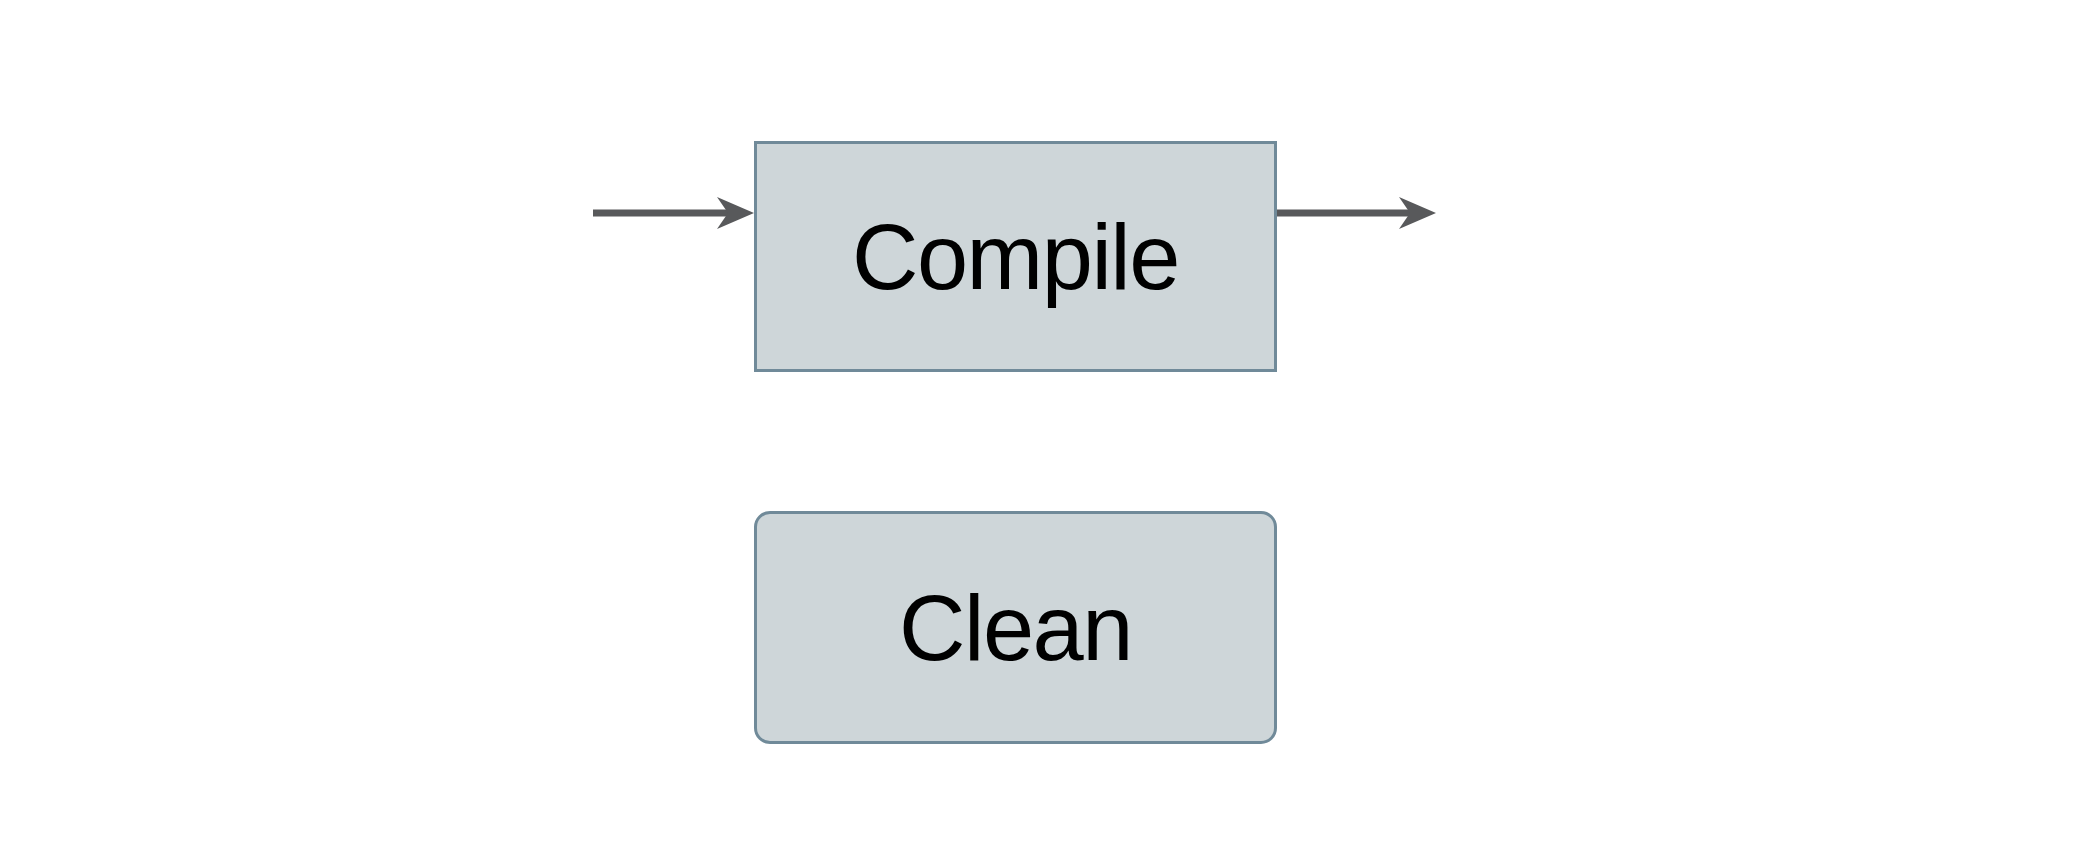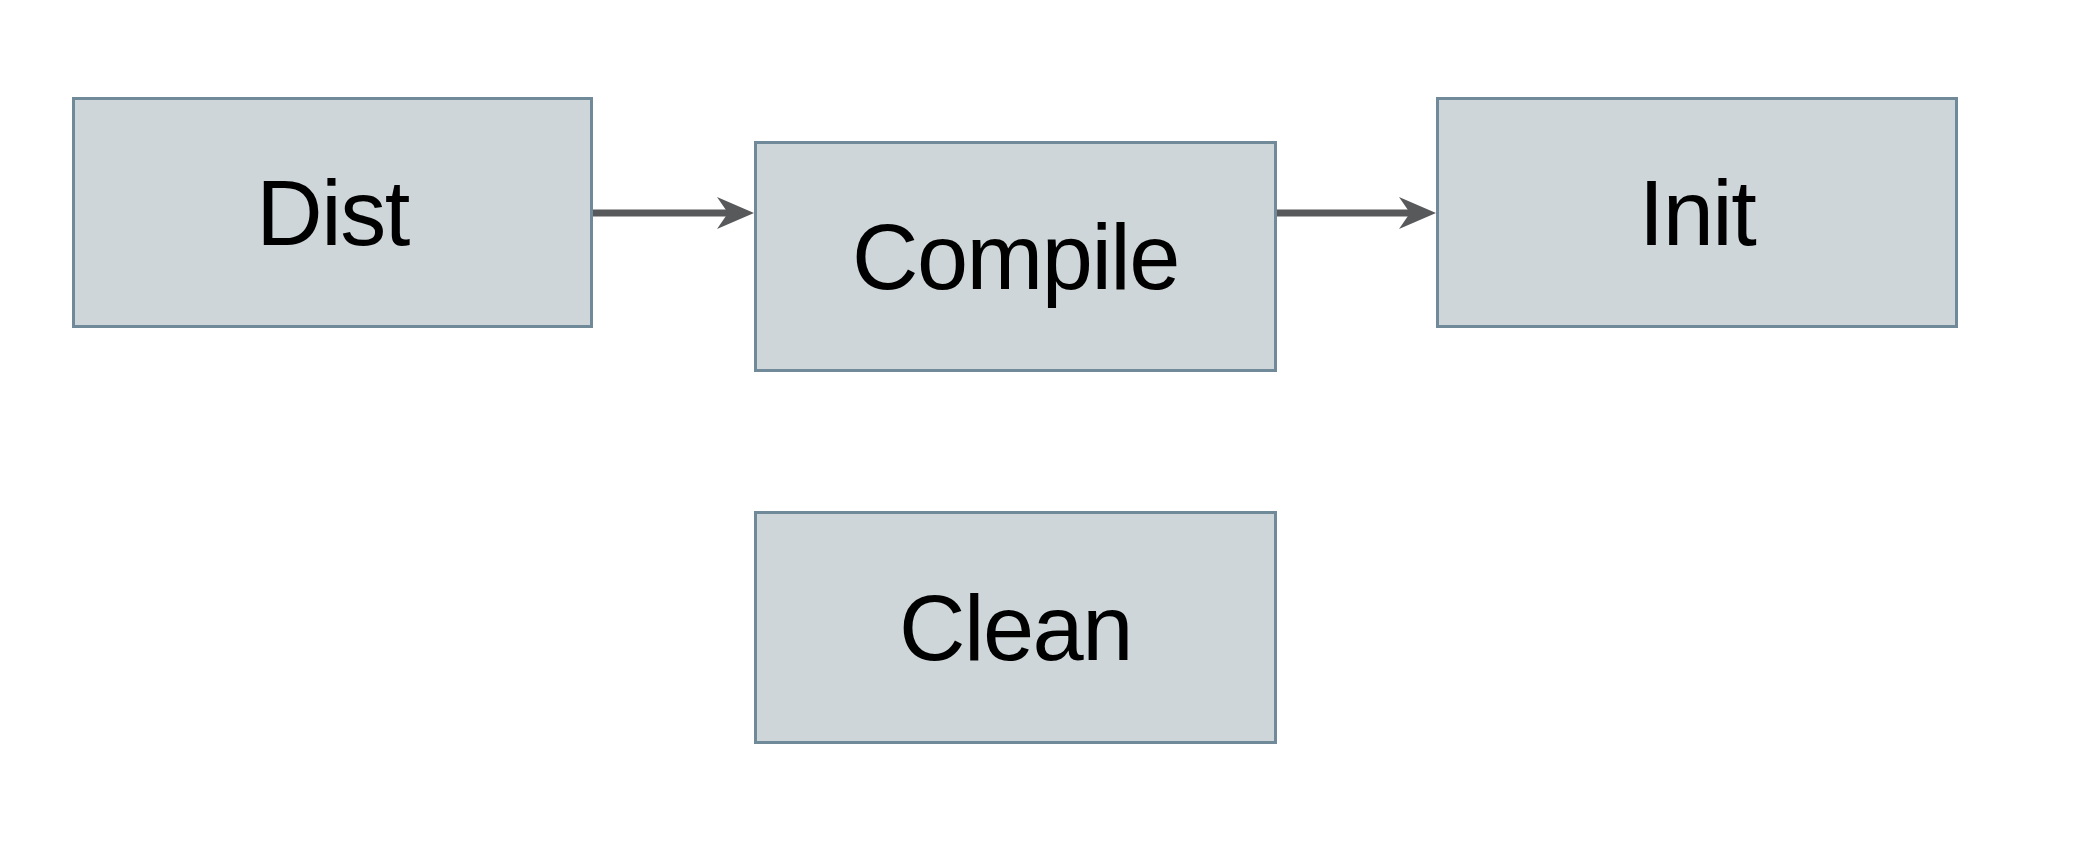--- a/index.html
+++ b/index.html
@@ -60,29 +60,23 @@
   <svg class="edge" style="left:585px; top:193px;" width="180" height="40" viewBox="0 0 180 40">
     <line class="edge-line" x1="8" y1="20" x2="150" y2="20"></line>
     <path class="edge-head" d="M 169 20 L 132 4 L 143 20 L 132 36 Z"></path>
   </svg>
 
   <svg class="edge" style="left:1269px; top:193px;" width="180" height="40" viewBox="0 0 180 40">
     <line class="edge-line" x1="8" y1="20" x2="148" y2="20"></line>
     <path class="edge-head" d="M 167 20 L 130 4 L 141 20 L 130 36 Z"></path>
   </svg>
 
-  <div class="node" style="left:72px; top:97px; width:521px; height:231px;">
-    <span class="node-label">Dist</span>
-  </div>
 
   <div class="node" style="left:754px; top:97px; width:523px; height:231px;margin-top:44px;">
     <span class="node-label">Compile</span>
   </div>
 
-  <div class="node" style="left:1436px; top:97px; width:522px; height:231px;">
-    <span class="node-label">Init</span>
-  </div>
 
-  <div class="node" style="left:754px; top:511px; width:523px; height:233px;">
+  <div class="node" style="left:754px; top:511px; width:523px; height:233px;border-radius:16px;">
     <span class="node-label">Clean</span>
   </div>
 
 </div>
 
 </body></html>

